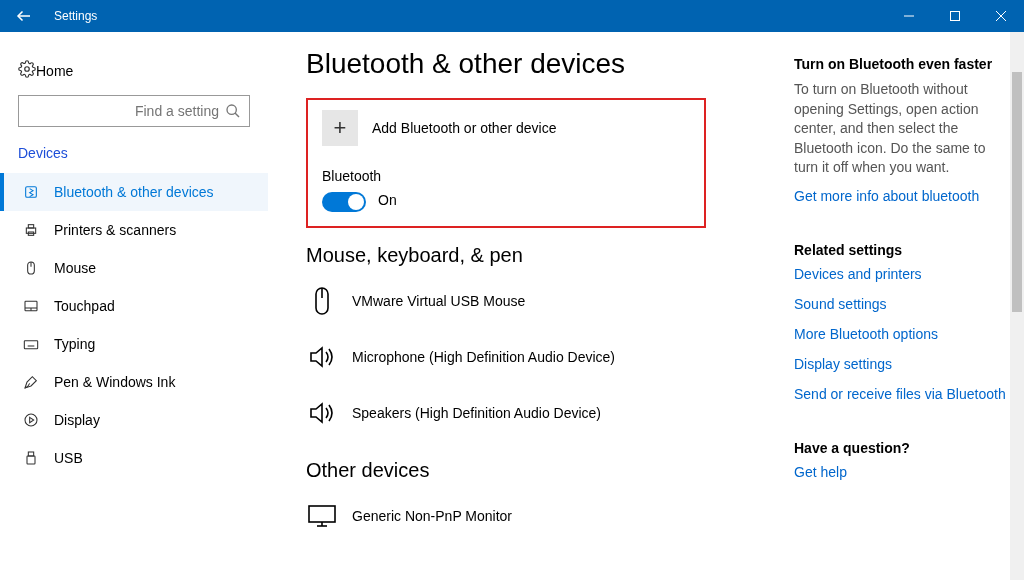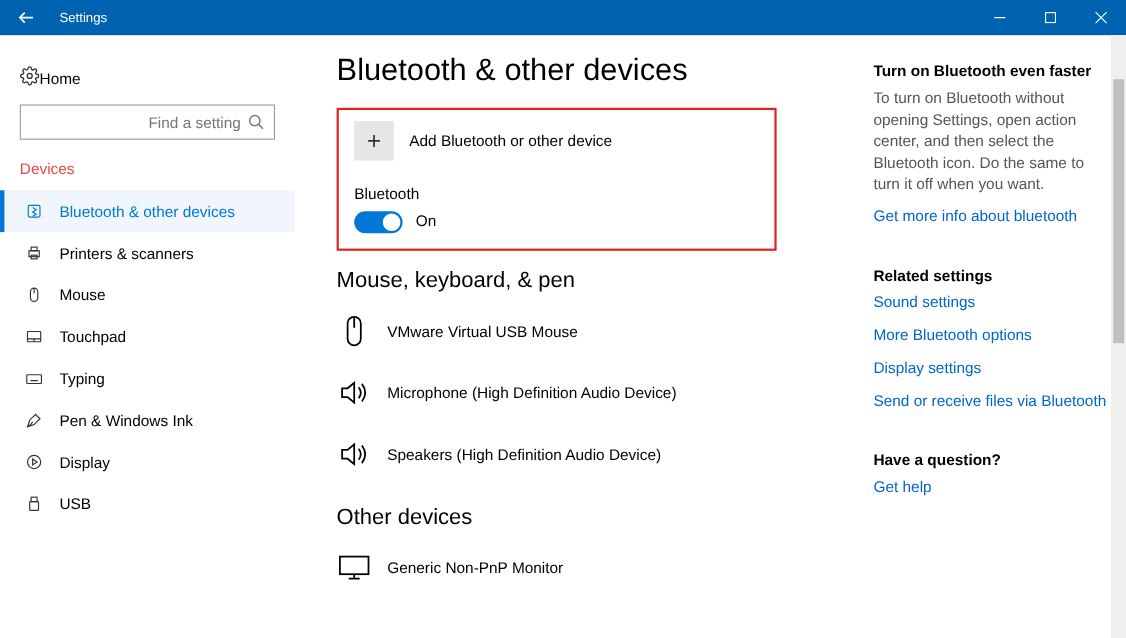--- a/index.html
+++ b/index.html
@@ -12,21 +12,21 @@
   .titlebar .winbtn { width: 46px; height: 32px; display:flex; align-items:center; justify-content:center; }
   .titlebar .winbtn svg { stroke:#fff; fill:none; }
 
   .content { display:flex; height: calc(580px - 32px); }
   .sidebar { width: 268px; padding-top: 22px; }
   .sidebar .home { display:flex; align-items:center; padding: 6px 18px 14px 18px; font-size:14px; }
   .sidebar .searchwrap { padding: 0 18px 18px 18px; }
   .sidebar .search { position:relative; border:1px solid #999; height:32px; display:flex; align-items:center; }
   .sidebar .search input { border:none; outline:none; width:100%; padding:0 30px 0 8px; font-size:14px; color:#666; background:transparent;text-align:right; }
   .sidebar .search .sico { position:absolute; right:8px; top:7px; }
-  .sidebar .grouplabel { color:#ef4444; padding:0 18px 12px 18px; font-size:14px; }
+  .sidebar .grouplabel { color:#1d4ed8; padding:0 18px 12px 18px; font-size:14px; }
   .sidebar .navitem { display:flex; align-items:center; gap:14px; padding:10px 18px 10px 18px; font-size:14px; cursor:pointer; border-left:4px solid transparent; }
   .sidebar .navitem.selected { color:#0078d7; border-left:4px solid #0078d7; background:#f0f6fc; }
   .sidebar .navitem .ico { width:18px; height:18px; display:flex; align-items:center; justify-content:center; }
   .sidebar .navitem .ico svg { stroke:#333; fill:none; }
   .sidebar .navitem.selected .ico svg { stroke:#0078d7; }
 
   .main { flex:1; padding: 16px 28px 0 38px; overflow-y:auto; }
   .main h1 { font-weight:300; font-size:28px; margin-bottom:18px; }
   .highlight { border:2px solid #d22; padding:10px 14px 14px 14px; width:400px; margin-bottom:16px; }
   .addrow { display:flex; align-items:center; gap:14px; margin-bottom:22px; }
@@ -244,20 +244,21 @@
       <span>Generic Non-PnP Monitor</span>
     </div>
   </div>
 
   <div class="aside">
     <div class="ah">Turn on Bluetooth even faster</div>
     <div class="ap">To turn on Bluetooth without opening Settings, open action center, and then select the Bluetooth icon. Do the same to turn it off when you want.</div>
     <a class="alink">Get more info about bluetooth</a>
     <div class="gap"></div>
     <div class="ah">Related settings</div>
+    <a class="alink">Devices and printers</a>
     <a class="alink">Sound settings</a>
     <a class="alink">More Bluetooth options</a>
     <a class="alink">Display settings</a>
     <a class="alink">Send or receive files via Bluetooth</a>
     <div class="gap"></div>
     <div class="ah">Have a question?</div>
     <a class="alink">Get help</a>
   </div>
 </div>
 

